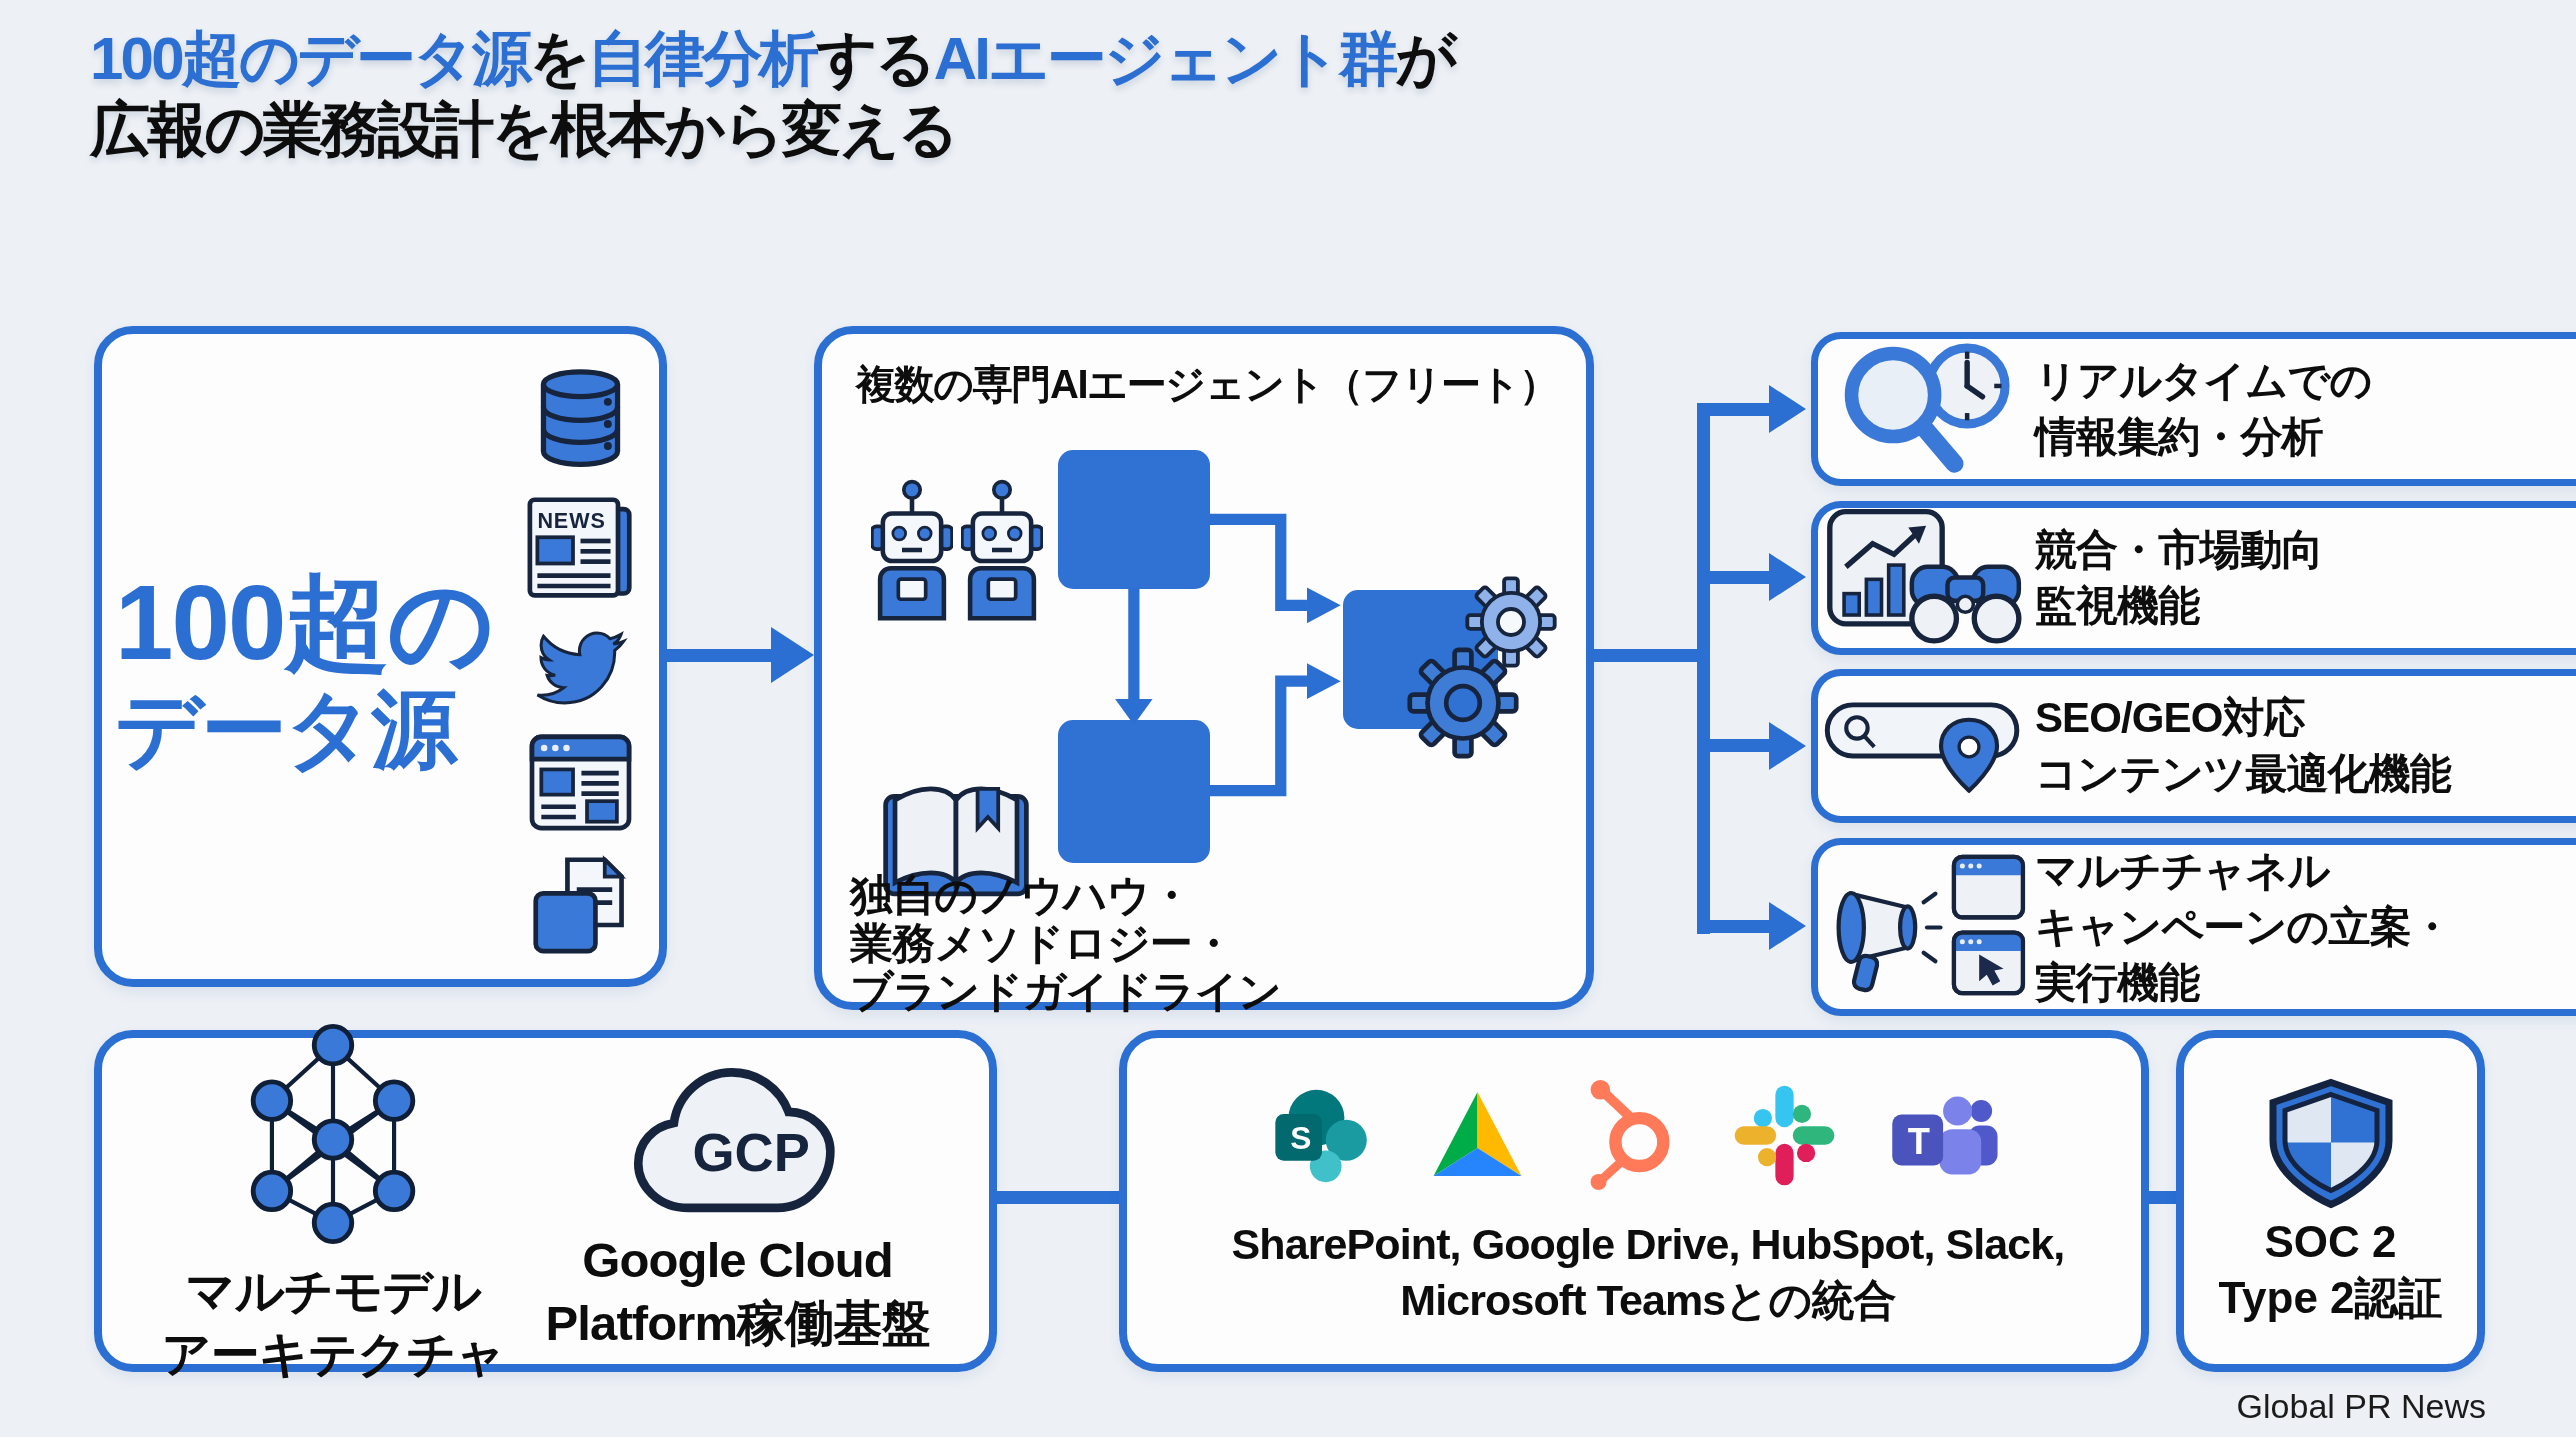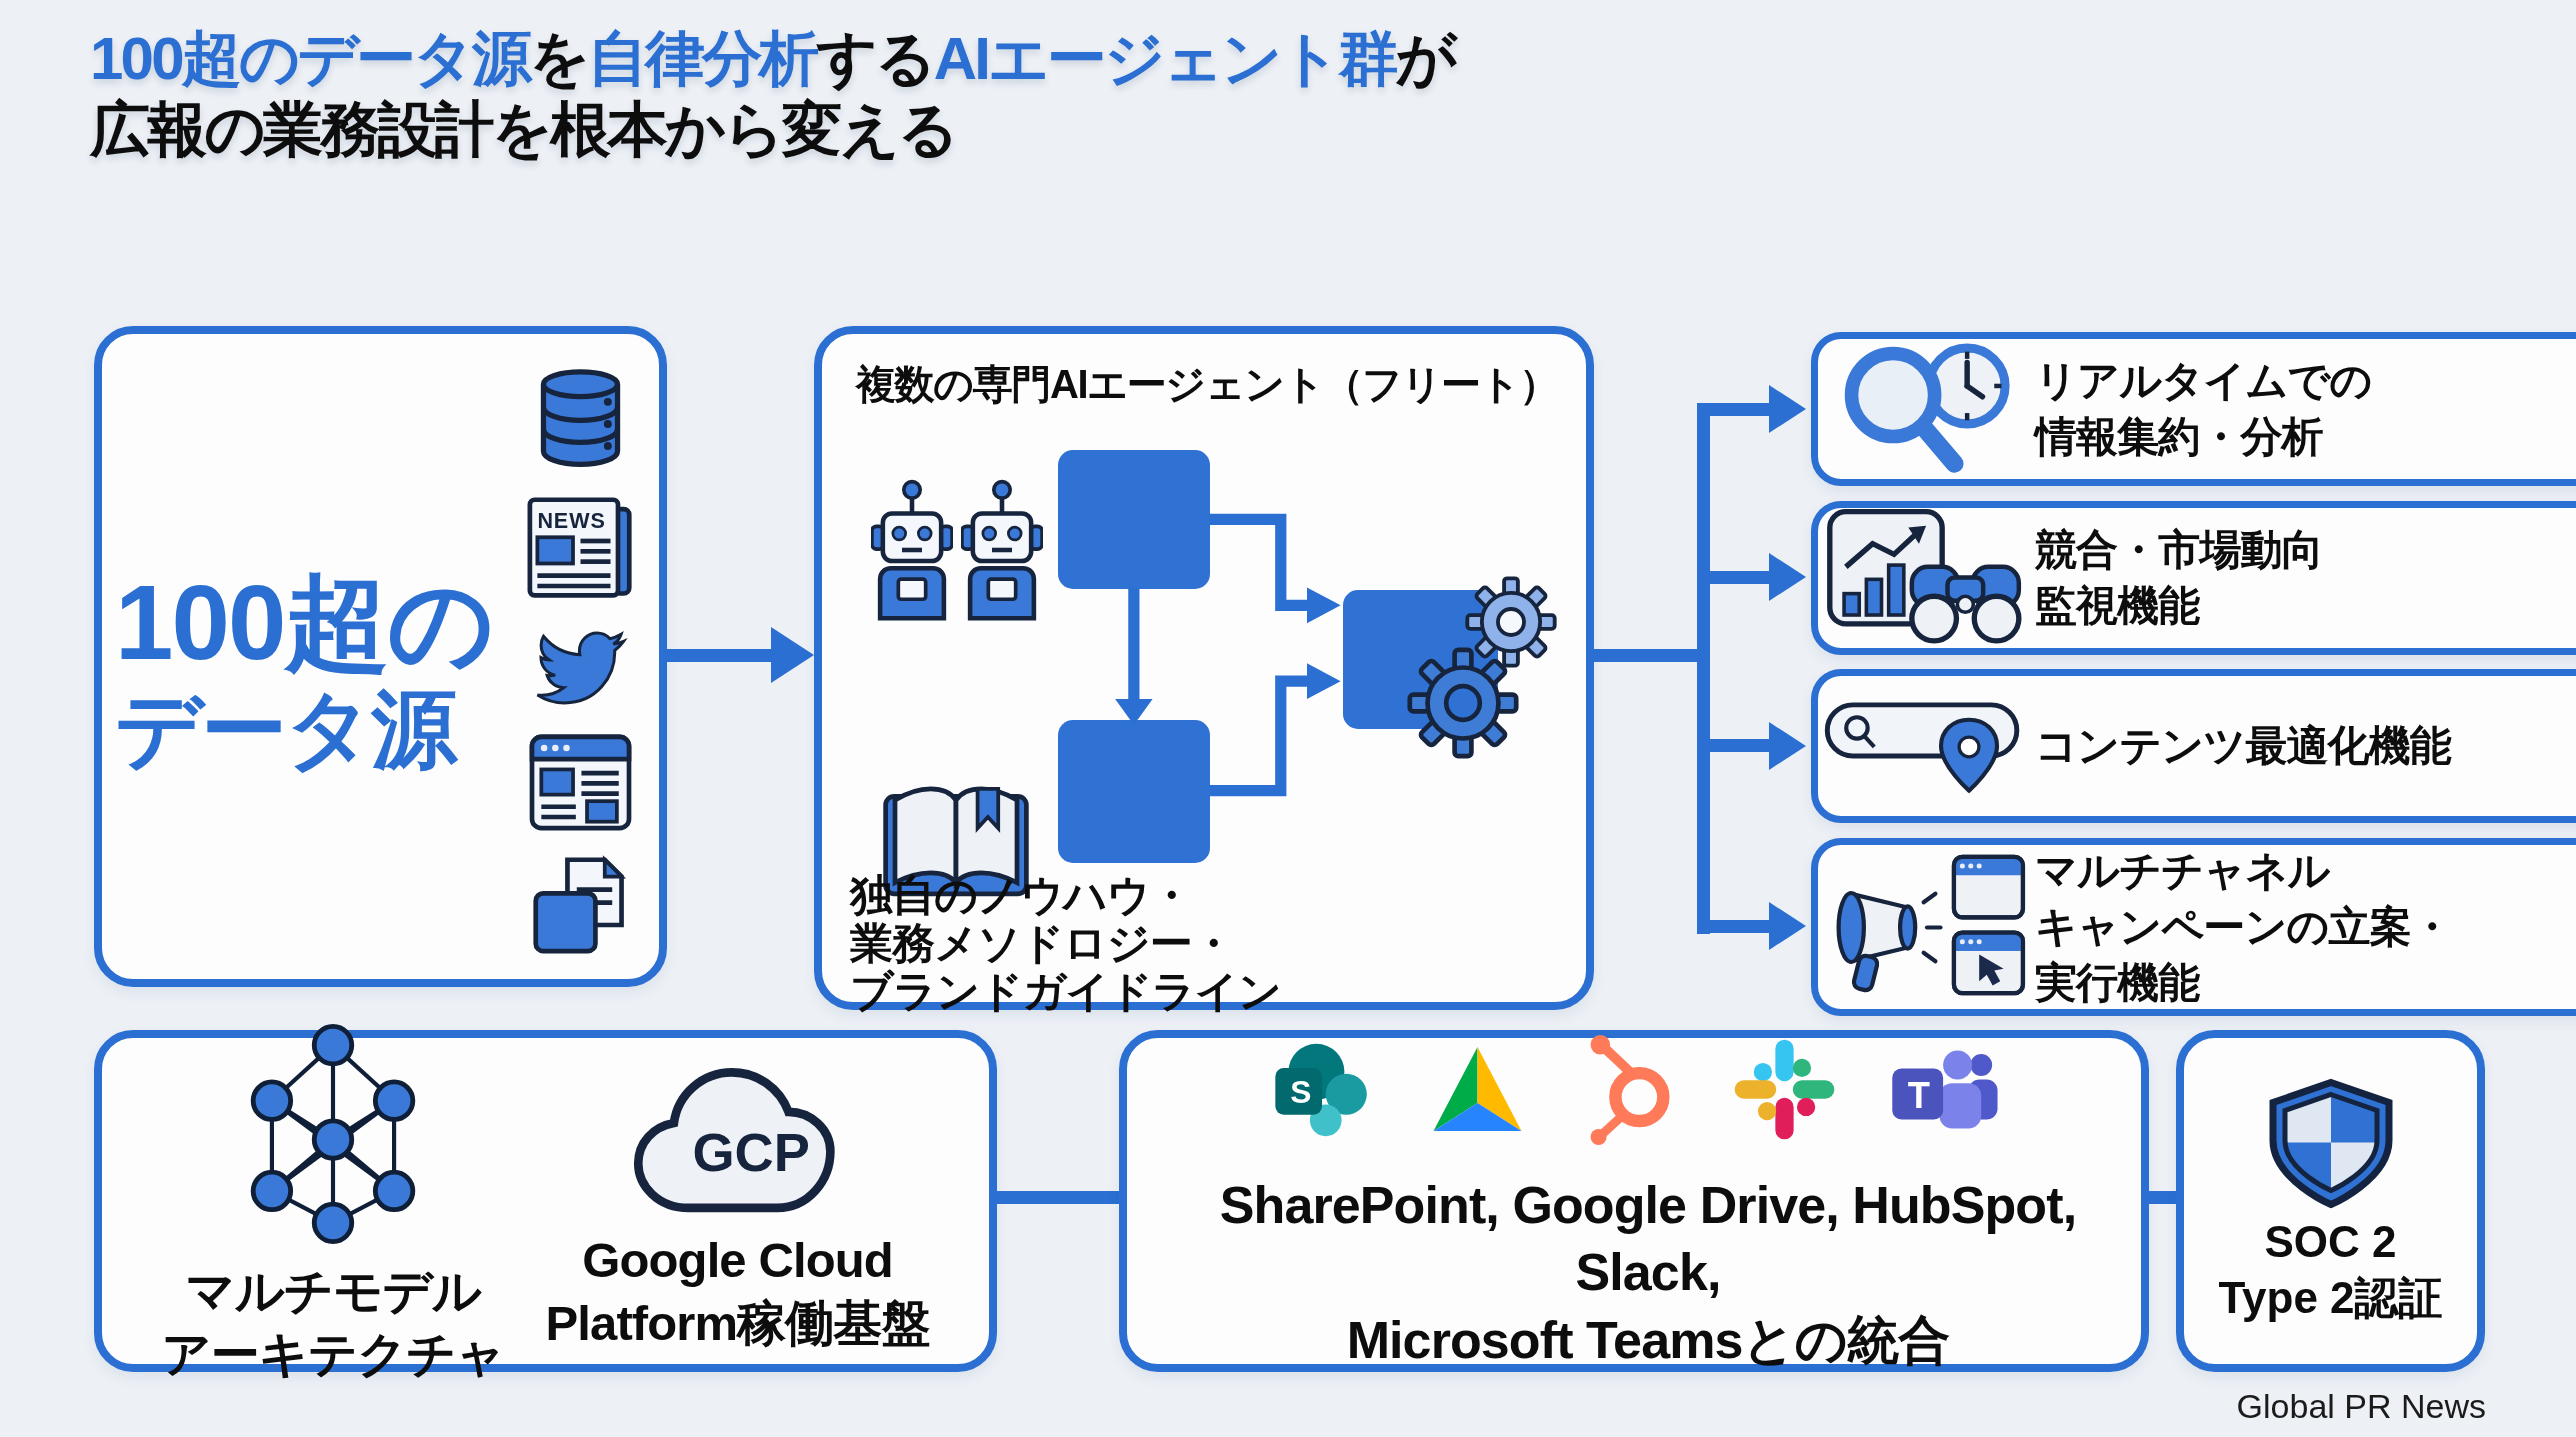--- a/index.html
+++ b/index.html
@@ -50,21 +50,21 @@
   .fbox{left:1811px;width:804px;}
   .f-icon{width:217px;flex:0 0 217px;display:flex;justify-content:center;align-items:center;}
   .f-text{font-size:42px;font-weight:800;letter-spacing:-0.9px;line-height:1.33;color:var(--ink);}
 
   
   .bl-box{left:94px;top:1030px;width:903px;height:342px;display:flex;justify-content:space-evenly;align-items:center;padding:9.4px 19px;}
   .b-col{display:flex;flex-direction:column;align-items:center;gap:5px;}
   .b-label{font-size:49px;font-weight:800;letter-spacing:-0.9px;line-height:1.28;text-align:center;color:var(--ink);}
   .bm-box{left:1119px;top:1030px;width:1030px;height:342px;display:flex;flex-direction:column;align-items:center;justify-content:center;gap:24px;padding-top:7.5px;}
   .logo-row{display:flex;gap:49px;align-items:center;}
-  .bm-text{font-size:52px;font-weight:800;letter-spacing:-0.9px;line-height:1.3;text-align:center;color:var(--ink);margin-left:28px;}
+  .bm-text{font-size:43px;font-weight:800;letter-spacing:-0.9px;line-height:1.3;text-align:center;color:var(--ink);margin-left:28px;}
   .br-box{left:2176px;top:1030px;width:309px;height:342px;display:flex;flex-direction:column;align-items:center;justify-content:center;}
   .br-text{font-size:44px;font-weight:800;line-height:1.28;text-align:center;color:var(--ink);}
 
   .footer-credit{position:absolute;right:90px;top:1387px;font-size:34px;font-weight:500;color:#1b1b1b;margin-left:44px;}
 
   svg text{font-family:"Liberation Sans","DejaVu Sans",sans-serif;}
 </style>
 </head>
 <body>
 
@@ -299,20 +299,21 @@
     <div class="f-icon">
       <svg width="206" height="131" viewBox="0 0 250 145">
         <rect x="4" y="22" width="230" height="62" rx="31" fill="#f1f4f8" stroke="var(--icon-outline)" stroke-width="6"></rect>
         <circle cx="40" cy="50" r="13" fill="none" stroke="var(--icon-outline)" stroke-width="5"></circle>
         <line x1="49" y1="60" x2="61" y2="73" stroke="var(--icon-outline)" stroke-width="5"></line>
         <path d="M176,40 c-20,0 -34,14 -34,32 c0,24 34,54 34,54 c0,0 34,-30 34,-54 c0,-18 -14,-32 -34,-32 z" fill="var(--icon-blue)" stroke="var(--icon-outline)" stroke-width="5"></path>
         <circle cx="176" cy="73" r="12" fill="#ffffff" stroke="var(--icon-outline)" stroke-width="4"></circle>
       </svg>
     </div>
     <div class="f-text">
+      <div>SEO/GEO対応</div>
       <div>コンテンツ最適化機能</div>
     </div>
   </div>
 
   <div class="fbox" style="top:838px;height:178px;">
     <div class="f-icon">
       <svg width="202" height="157" viewBox="0 0 240 180">
         <polygon points="30,50 96,66 96,114 30,130" fill="var(--icon-light)" stroke="var(--icon-outline)" stroke-width="5"></polygon>
         <ellipse cx="30" cy="90" rx="15" ry="41" fill="var(--icon-blue)" stroke="var(--icon-outline)" stroke-width="5"></ellipse>
         <ellipse cx="97" cy="90" rx="9" ry="25" fill="var(--icon-blue)" stroke="var(--icon-outline)" stroke-width="5"></ellipse>

